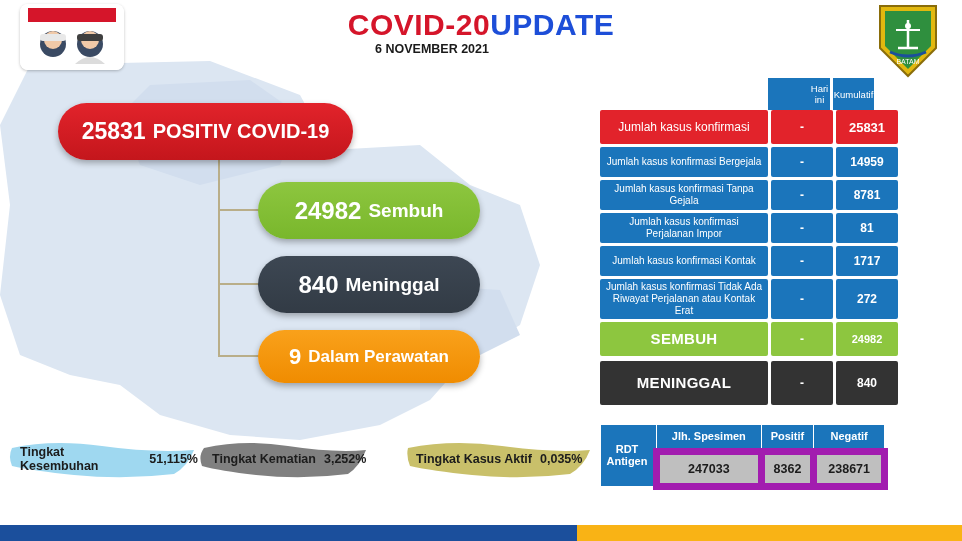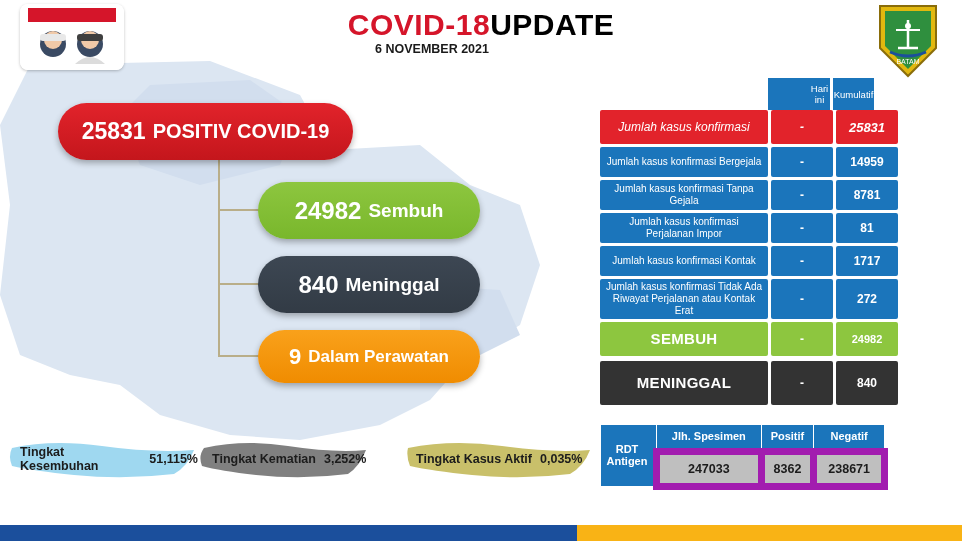--- a/index.html
+++ b/index.html
@@ -23,21 +23,21 @@
   .header-title {
     position: absolute;
     left: 0; top: 8px;
     width: 962px;
     text-align: center;
     font-size: 30px;
     font-weight: bold;
     letter-spacing: 0.5px;
   }
   .header-title .c19 { color: #d5152a; }
-  .header-title .upd { color: #000000; }
+  .header-title .upd { color: #1d4ed8; }
   .header-date {
     position: absolute;
     left: 0; top: 42px;
     width: 864px;
     text-align: center;
     font-size: 12.5px;
     font-weight: bold;
     color: #1a1a1a;
   }
 
@@ -146,21 +146,21 @@
   .rt-row.green .label, .rt-row.green .v1, .rt-row.green .v2 { background: #8dc63f; }
   .rt-row.dark .label, .rt-row.dark .v1, .rt-row.dark .v2 { background: #333333; }
 
   .rt-row.red .label { font-size: 12px; }
   .rt-row.red .v2 { font-size: 13px; }
   .rt-row.green .label, .rt-row.dark .label { font-size: 15px; font-weight: bold; letter-spacing: .3px; }
   .rt-row.green .v2 { font-size: 11px; }
   .rt-row.dark { margin-top: 5px; }
   .rt-row.dark .label, .rt-row.dark .v1, .rt-row.dark .v2 { min-height: 44px; }
   .rt-row.green .label, .rt-row.green .v1, .rt-row.green .v2 { min-height: 34px; }
-  .rt-row.red .label, .rt-row.red .v1, .rt-row.red .v2 { min-height: 34px; font-style: italic; }
+  .rt-row.red .label, .rt-row.red .v1, .rt-row.red .v2 { min-height: 34px; }
 
   
   .rdt { position: absolute; left: 600px; top: 424px; width: 288px; }
   .rdt table { border-collapse: collapse; width: 100%; }
   .rdt th {
     background: #1b75bb; color: #fff; font-size: 11px; font-weight: bold;
     border: 1px solid #ffffff; padding: 5px 3px; line-height: 1.15;
   }
   .rdt td {
     background: #bfbfbf; color: #1c1c1c; font-size: 12.5px; font-weight: bold;
@@ -176,21 +176,21 @@
 </head>
 <body>
 
 <svg class="map-bg" viewBox="0 0 600 420">
   <path d="M30 10 L210 6 L300 40 L330 95 L420 90 L470 130 L520 150 L540 210 L520 270 L470 300 L430 345 L380 370 L300 385 L230 380 L160 360 L120 330 L70 320 L20 300 L0 240 L10 150 L0 70 Z" fill="#dce6f2"></path>
   <path d="M150 30 L250 25 L300 60 L280 110 L200 130 L140 110 L120 60 Z" fill="#d2deee"></path>
   <path d="M420 230 L500 235 L520 280 L470 305 L420 285 Z" fill="#d2deee"></path>
 </svg>
 
 <div class="header-title">
-  <span class="c19">COVID-18</span><span class="upd">UPDATE</span>
+  <span class="c19">COVID-20</span><span class="upd">UPDATE</span>
 </div>
 <div class="header-date">6 NOVEMBER 2021</div>
 
 <div class="logo-left">
   <svg viewBox="0 0 104 66" width="104" height="66">
     <rect x="0" y="0" width="104" height="66" fill="#ffffff"></rect>
     <rect x="8" y="4" width="88" height="14" fill="#d5152a"></rect>
     <rect x="8" y="18" width="88" height="8" fill="#ffffff"></rect>
     <circle cx="33" cy="40" r="13" fill="#3a4a63"></circle>
     <circle cx="33" cy="36" r="9" fill="#f0c9a8"></circle>

